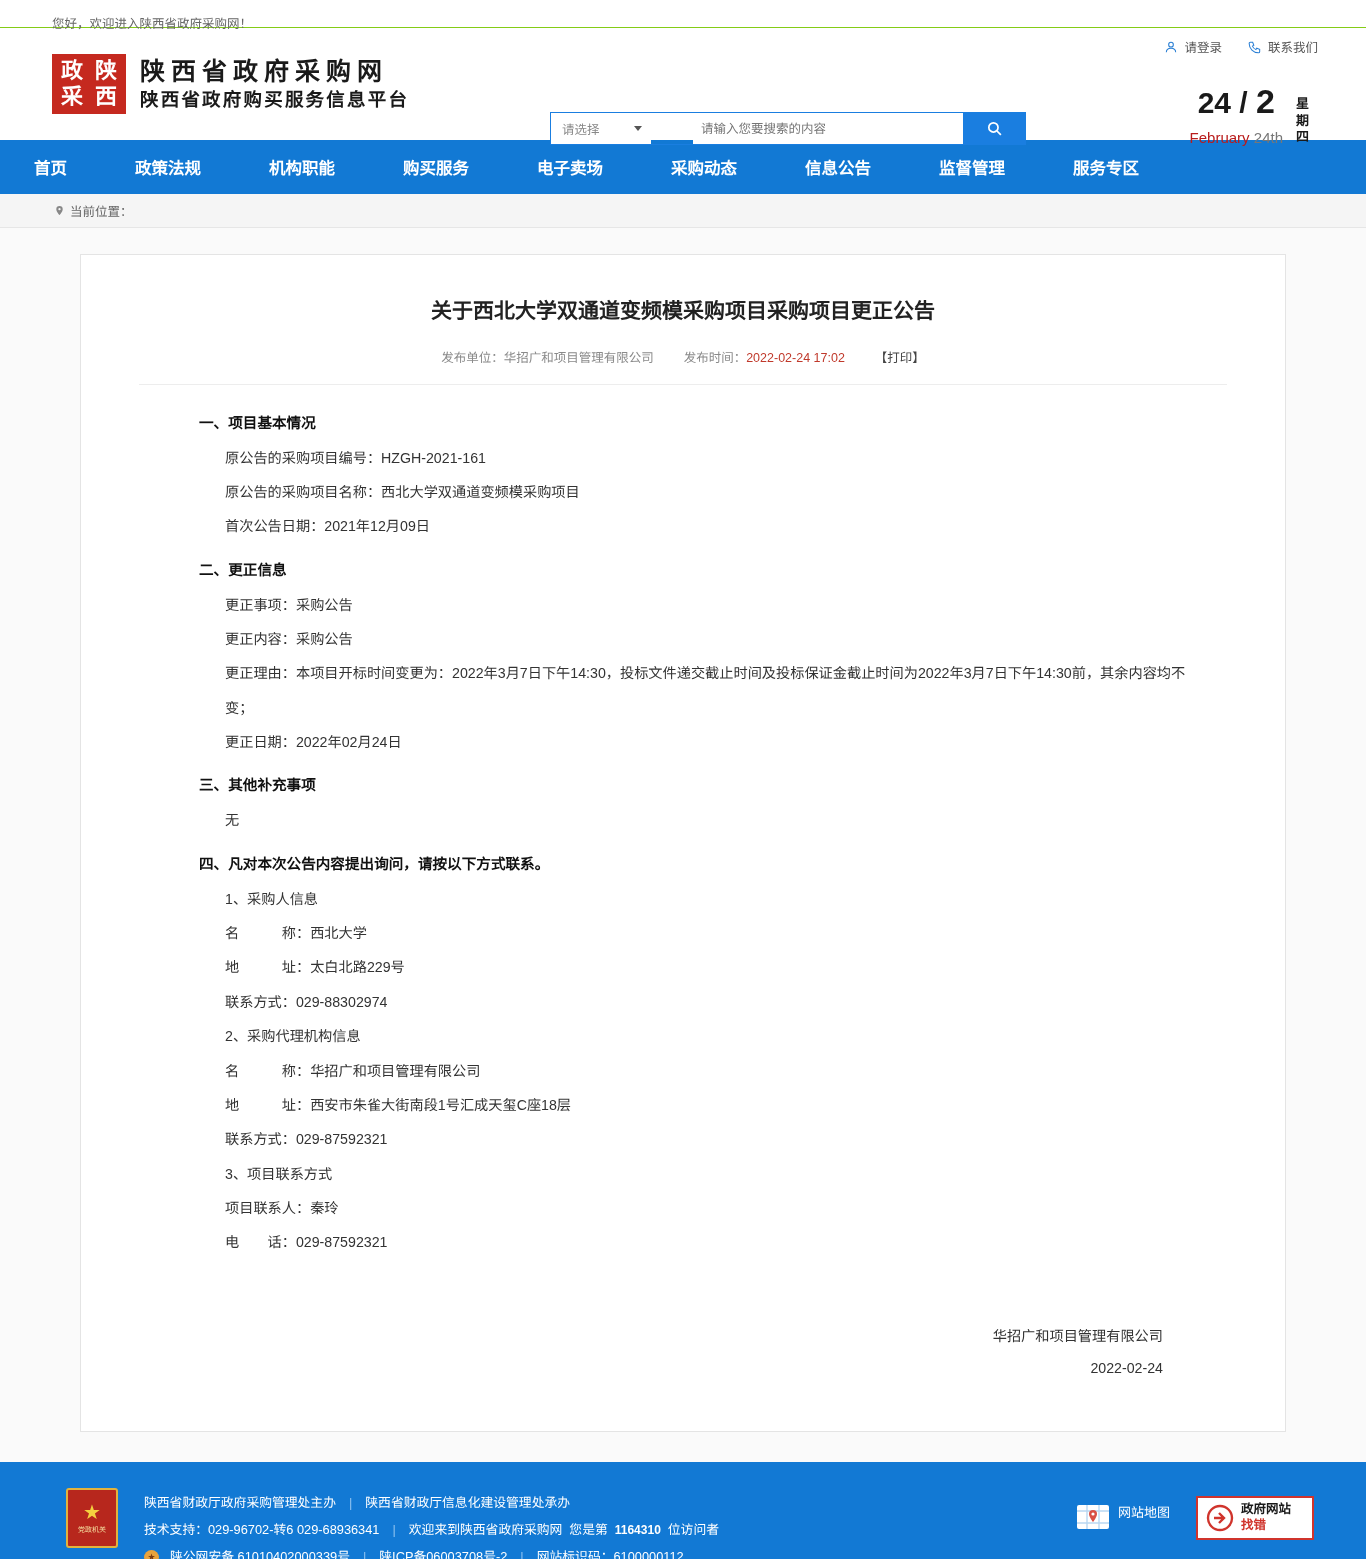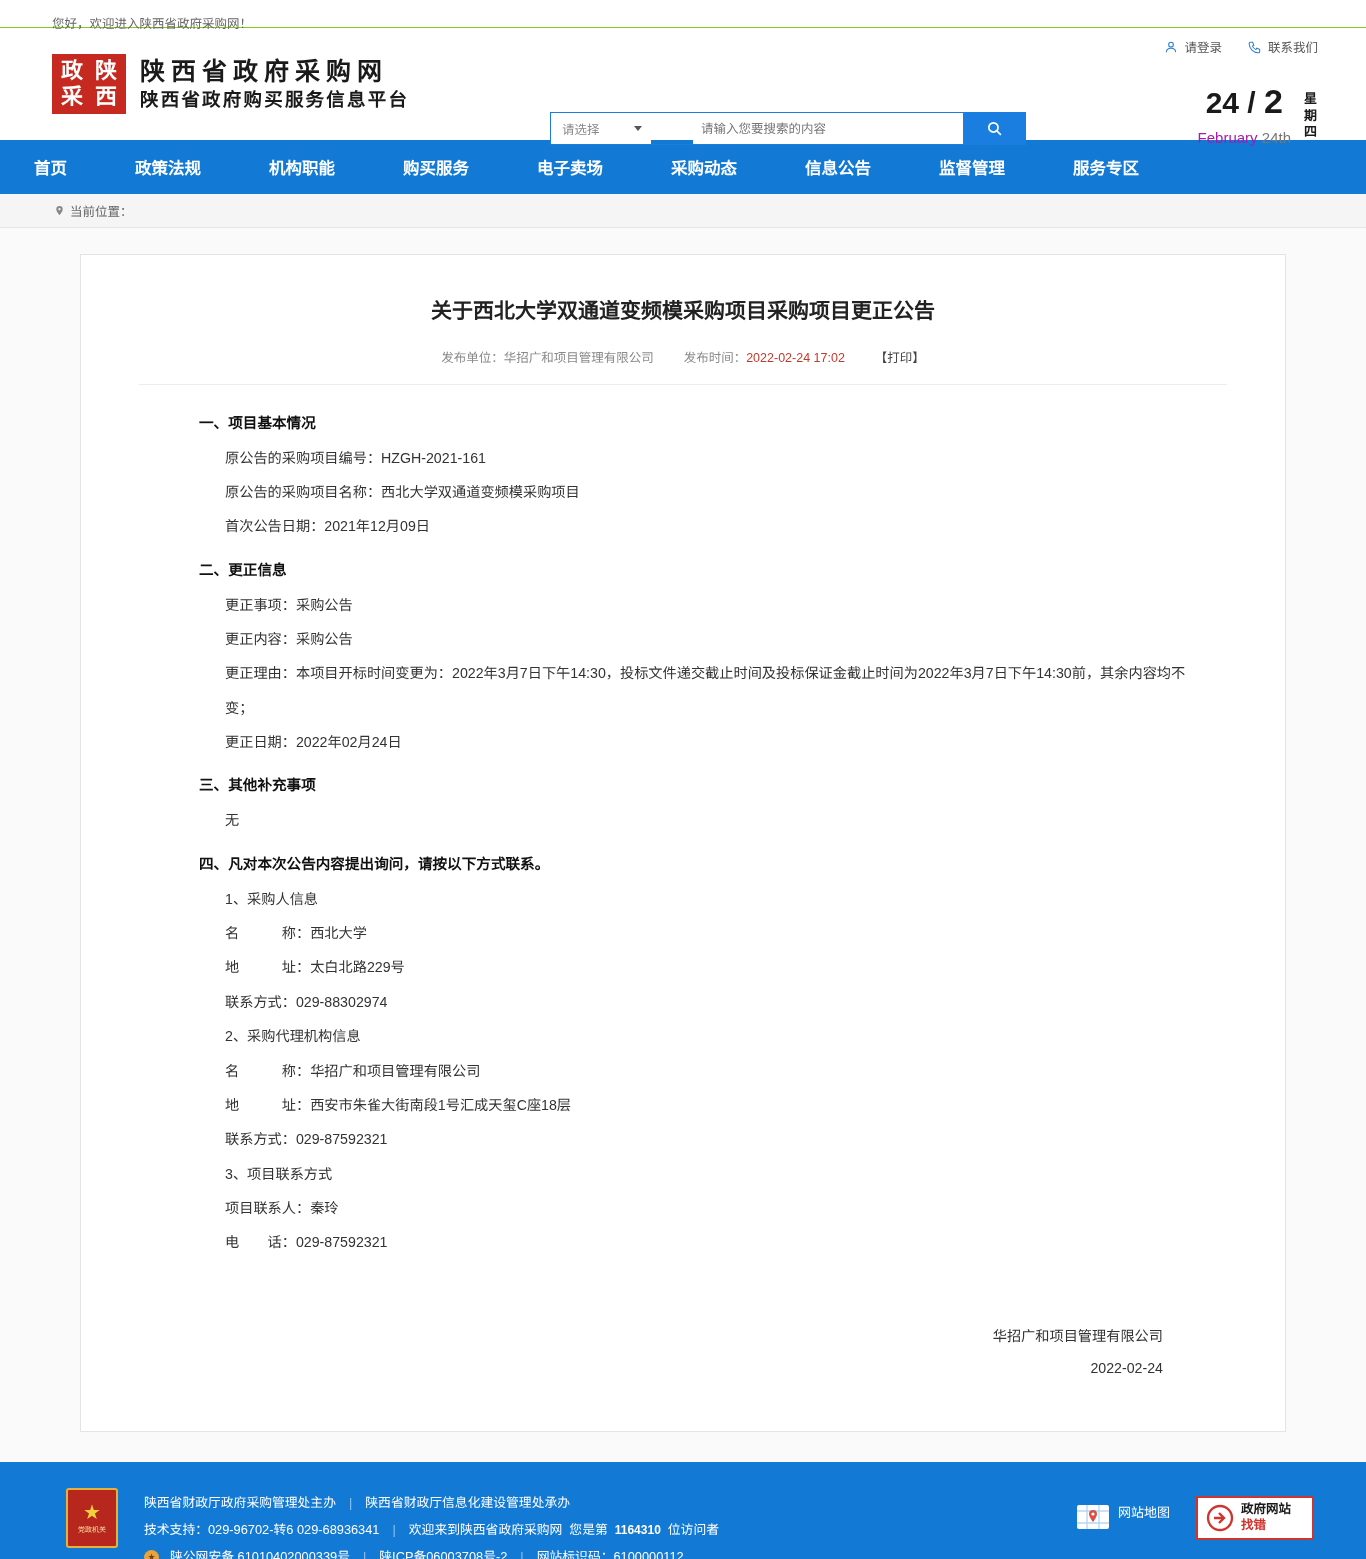--- a/index.html
+++ b/index.html
@@ -103,31 +103,31 @@
     width: 62px;
     background: #1a7ee0;
     display: flex; align-items: center; justify-content: center;
     cursor: pointer;
     border: none;
   }
 
   
   .datebox {
     position: absolute;
-    right: 48px;
+    right: 56px;
     top: 56px;
     display: flex;
-    align-items: center;
+    align-items: flex-end;
     gap: 12px;
   }
   .date-main { text-align: center; color: #1a1a1a; }
   .date-nums { font-size: 30px; font-weight: bold; letter-spacing: 0; line-height: 1; }
   .date-nums .big { font-size: 34px; }
   .date-sub { margin-top: 11px; font-size: 15px; color: #333; }
-  .date-sub .mon { color: #a21caf; }
+  .date-sub .mon { color: #b91c1c; }
   .date-sub .ord { color: #777; }
   .weekday {
     font-size: 13px;
     line-height: 1.28;
     color: #1a1a1a;
     font-weight: bold;
     width: 15px;
     text-align: center;
     padding-top: 2px;
   }

